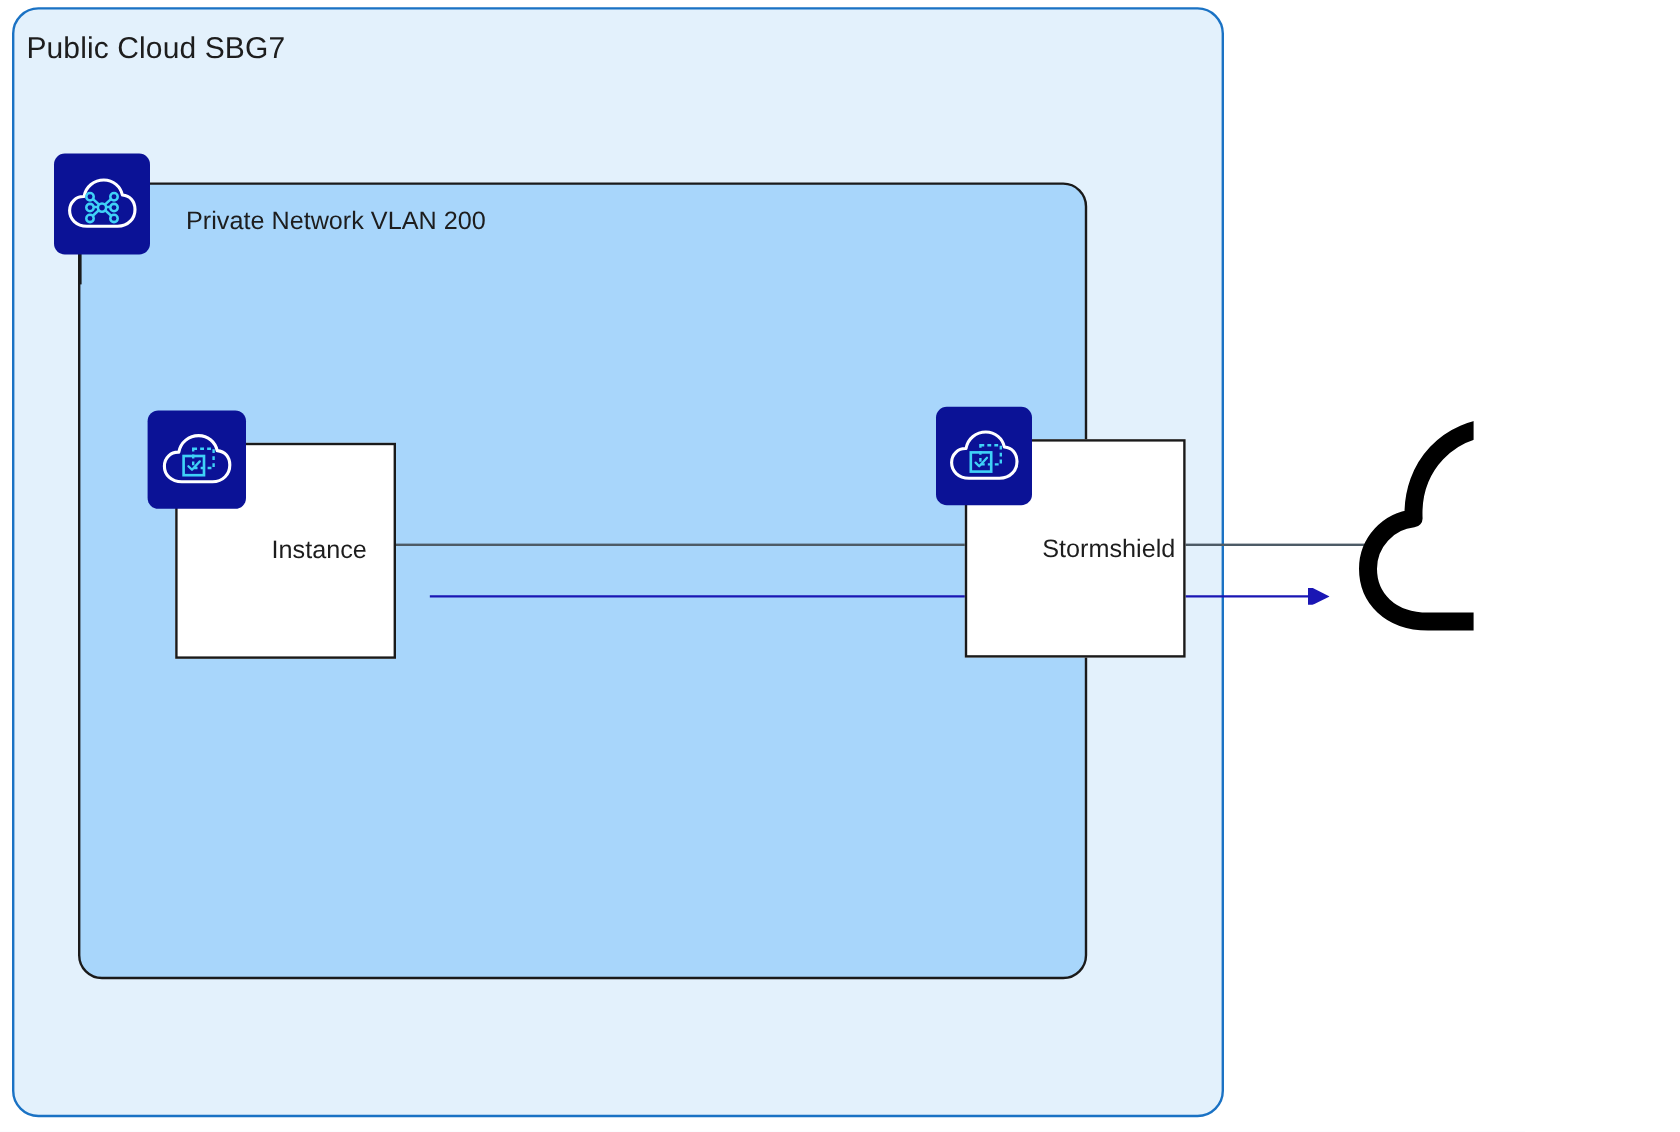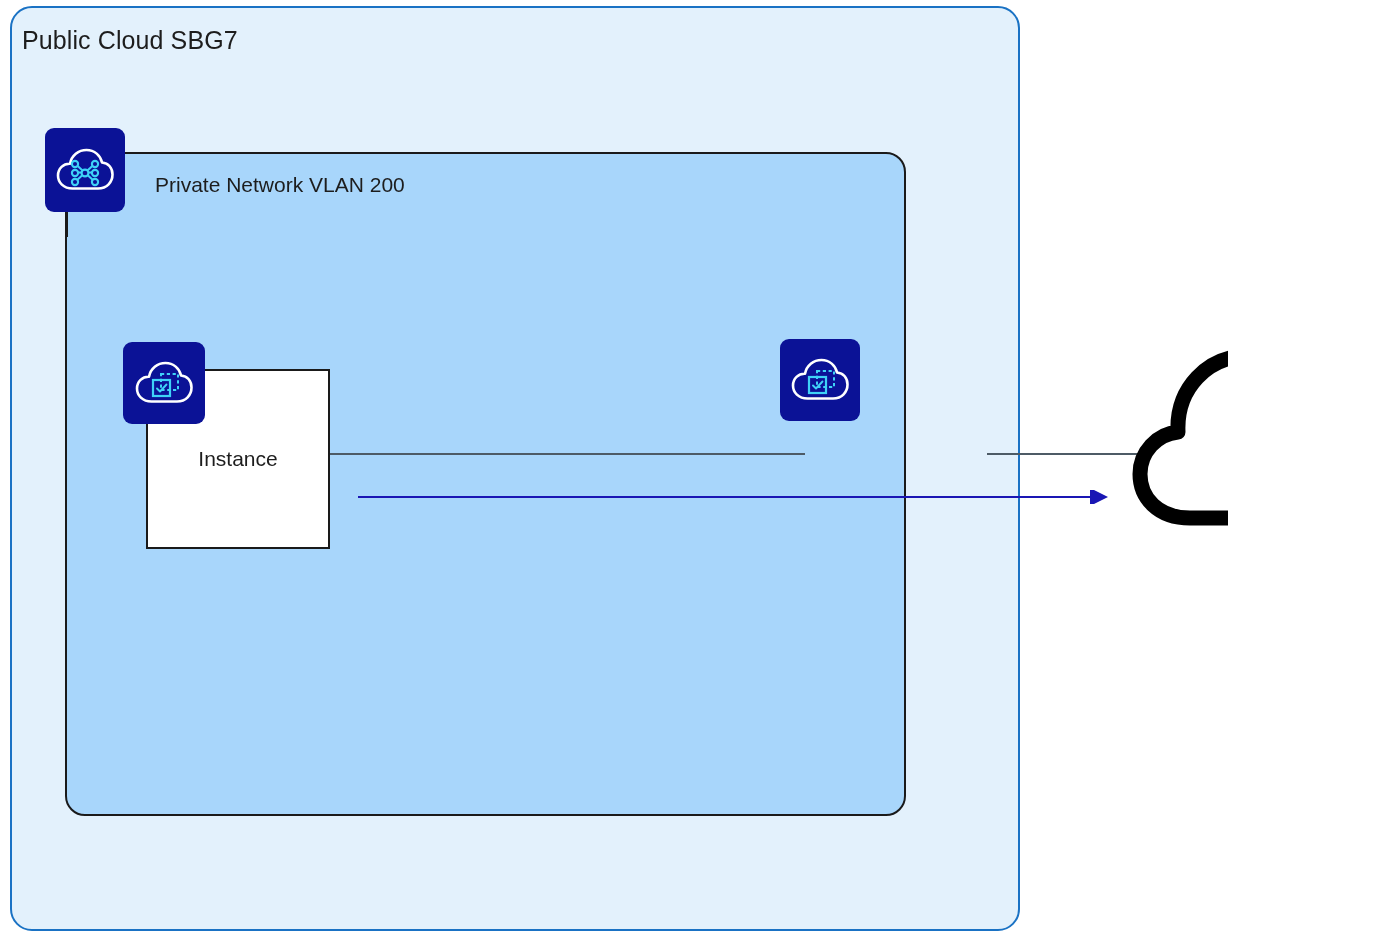--- a/index.html
+++ b/index.html
@@ -62,20 +62,21 @@
     white-space: nowrap;
     text-align: center;
   }
 
   
   .node-box {
     position: absolute;
     background: #ffffff;
     border: 2px solid #1a1a1a;
     box-sizing: border-box;
+    padding-left: 28px;
   }
   .node-box-instance {
     left: 146px;
     top: 369px;
     width: 184px;
     height: 180px;
   }
   .node-box-stormshield {
     left: 804px;
     top: 366px;
@@ -188,20 +189,23 @@
         <path d="M0,0 L9,4.5 L0,9 z" fill="#1a16b4"></path>
       </marker>
     </defs>
     <line x1="0" y1="7" x2="734" y2="7" stroke="#1a16b4" stroke-width="2" marker-end="url(#arrowhead)"></line>
   </svg>
 
   <div class="node-box node-box-instance">
     <div class="node-label node-label-instance">Instance</div>
   </div>
 
+  <div class="node-box node-box-stormshield">
+    <div class="node-label node-label-stormshield">Stormshield</div>
+  </div>
 
   <div class="badge badge-network">
     <span>
       <svg width="62" height="52" viewBox="0 0 62 52">
         <path d="M18.5 44.5 C9.5 44.5 4 38.5 4 31.5 C4 24.5 9.5 19.5 16 19.8 C17.5 11.5 24.5 6 32.5 6 C40.5 6 46.5 11.5 48 18.5 C54.5 19 58.5 24 58.5 30.5 C58.5 38 53 44.5 44 44.5 Z" fill="none" stroke="#ffffff" stroke-width="2.6" stroke-linejoin="round"></path>
         <g stroke="#3fd2f7" stroke-width="2.1" fill="none">
           <line x1="22" y1="20.5" x2="40" y2="37"></line>
           <line x1="40" y1="20.5" x2="22" y2="37"></line>
           <line x1="22" y1="28.5" x2="40" y2="28.5"></line>
         </g>

